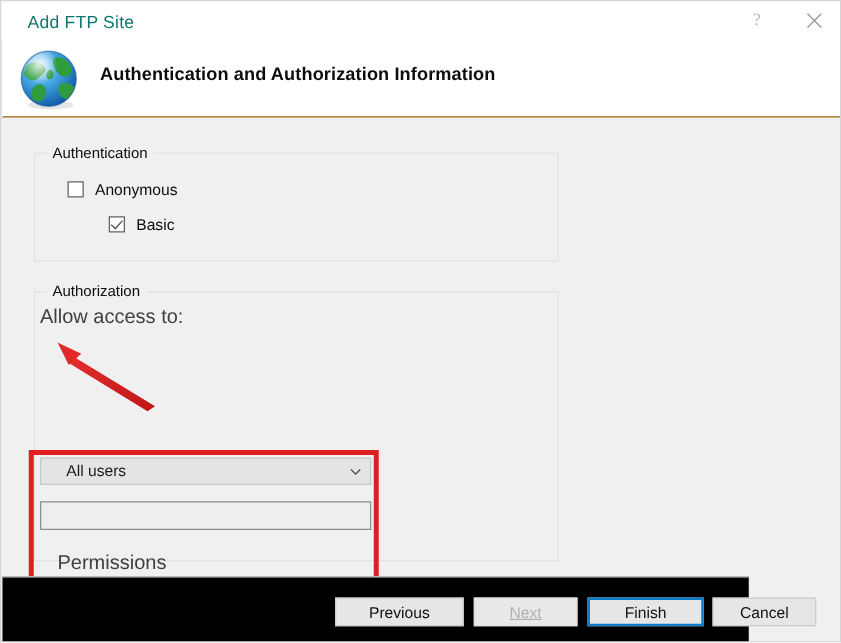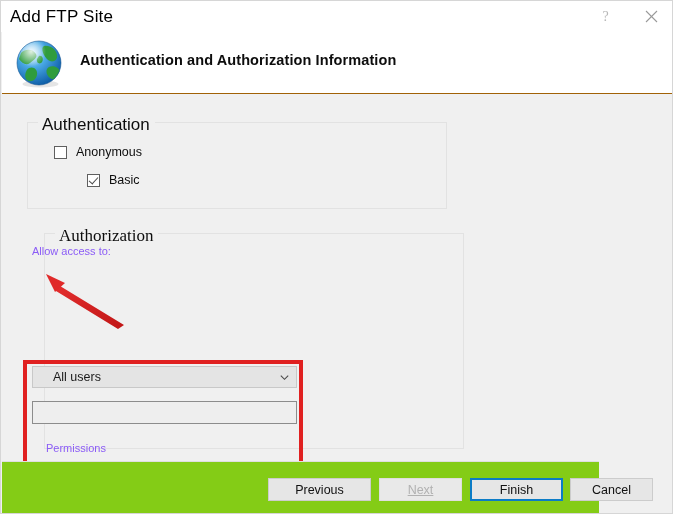--- a/index.html
+++ b/index.html
@@ -28,23 +28,23 @@
   #titlebar {
     position: absolute;
     left: 0; top: 0;
     width: 673px;
     height: 31px;
     background: #ffffff;
     display: flex;
     align-items: center;
   }
   #title-text {
-    margin-left: 9px;
-    font-size: 17px;
-    color: #000000;
+    margin-left: 21px;
+    font-size: 14px;
+    color: #0f766e;
     letter-spacing: .2px;
     white-space: nowrap;
   }
   .titlebtn {
     position: absolute;
     top: 0;
     width: 45px;
     height: 31px;
     display: flex;
     align-items: center;
@@ -93,32 +93,32 @@
     position: absolute;
     border: 1px solid #e2e2e2;
     background: transparent;
   }
   .group-legend {
     position: absolute;
     top: -8px;
     left: 10px;
     padding: 0 5px 0 4px;
     background: #f0f0f0;
-    font-size: 17px;
+    font-size: 12px;
     color: #0d0d0d;
     white-space: nowrap;
   }
 
   #auth-group   { left: 25px; top: 28px;  width: 418px; height: 85px; }
-  #authz-group  { left: 42px; top: 139px; width: 418px; height: 214px; font-family: Liberation Serif, serif; }
+  #authz-group  { left: 25px; top: 139px; width: 418px; height: 214px; }
 
   .cb-row {
     position: absolute;
     display: flex;
-    align-items: flex-end;
+    align-items: flex-start;
     white-space: nowrap;
   }
   .cbox {
     width: 13px; height: 13px;
     box-sizing: border-box;
     border: 1px solid #5f5f5f;
     background: #ffffff;
     margin-right: 9px;
     position: relative;
     flex: none;
@@ -132,22 +132,22 @@
     border-width: 0 1.5px 1.5px 0;
     transform: rotate(42deg);
   }
   .cb-label {
     font-size: 12.5px;
     color: #0d0d0d;
   }
 
   .plain-label {
     position: absolute;
-    font-size: 11px;
-    color: #8b5cf6;
+    font-size: 16px;
+    color: #404040;
     white-space: nowrap;
   }
 
   
   #access-select {
     position: absolute;
     left: 30px; top: 272px;
     width: 265px; height: 22px;
     box-sizing: border-box;
     background: #e4e4e4;
@@ -195,21 +195,21 @@
     width: 120px; height: 70px;
     pointer-events: none;
   }
 
   
   #footer {
     position: absolute;
     left: 1px; top: 460px;
     width: 597px;
     height: 53px;
-    background: #84cc16;
+    background: #000000;
     border-top: 1px solid #dfdfdf;
   }
   .btn {
     position: absolute;
     top: 16px;
     height: 23px;
     box-sizing: border-box;
     background: #e6e6e6;
     border: 1px solid #cccccc;
     font-family: "Liberation Sans", sans-serif;

